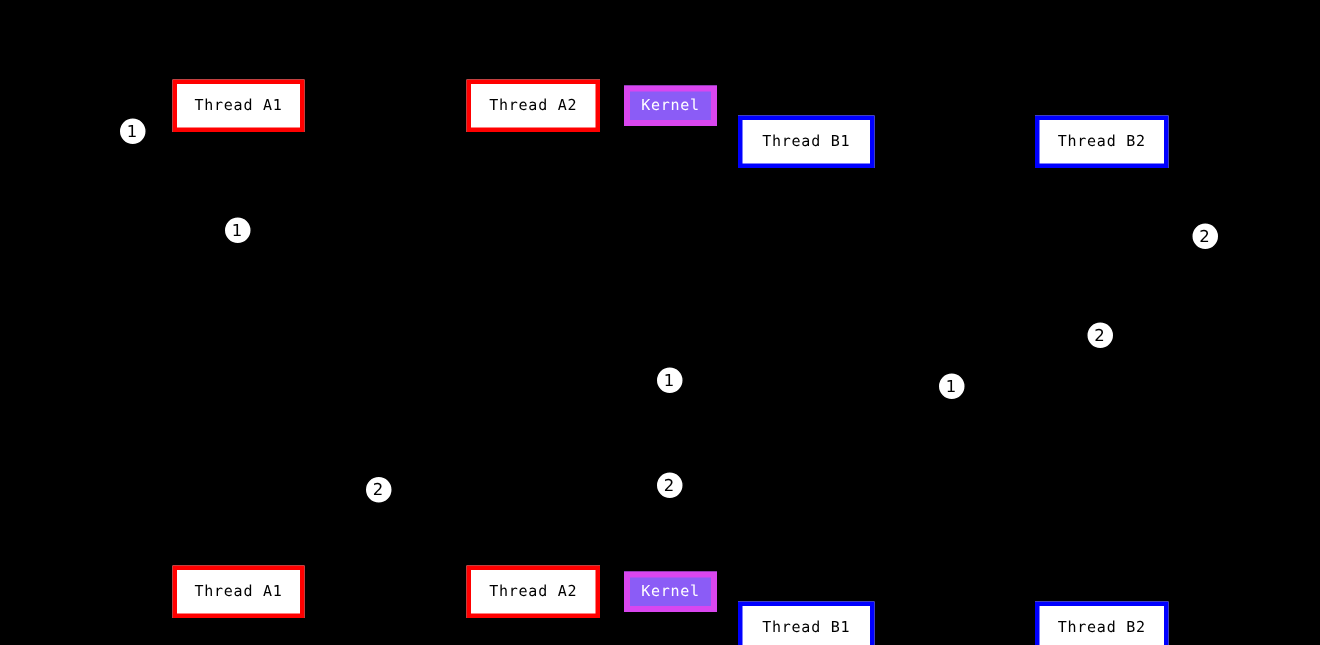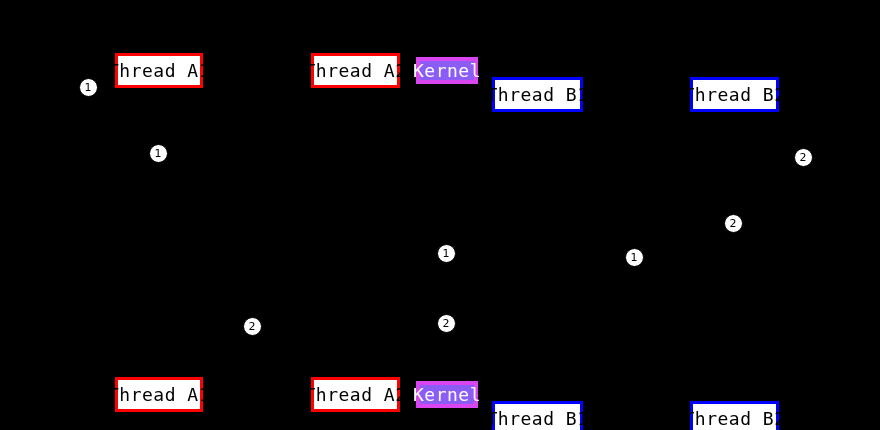--- a/index.html
+++ b/index.html
@@ -16,21 +16,21 @@
     font-family: "DejaVu Sans Mono", "Liberation Mono", monospace;
   }
 
   
   .participant {
     position: absolute;
     box-sizing: border-box;
     display: flex;
     align-items: center;
     justify-content: center;
-    font-size: 18px;
+    font-size: 10px;
     letter-spacing: 0.5px;
     white-space: nowrap;
     line-height: 1;
   }
   .participant.actor-red {
     background: #FFFFFF;
     border: 3px solid #FF0000;
     color: #000000;
   }
   .participant.actor-blue {

